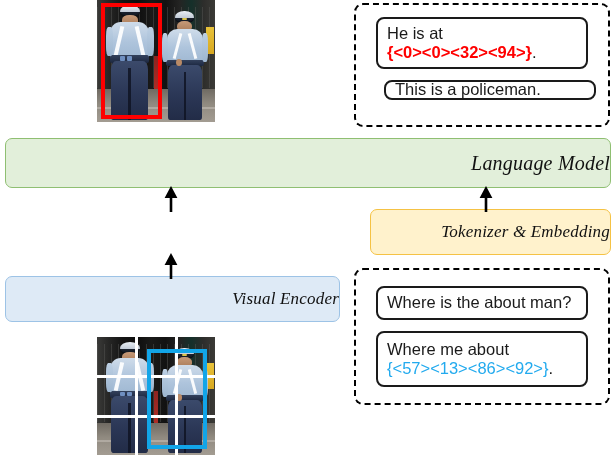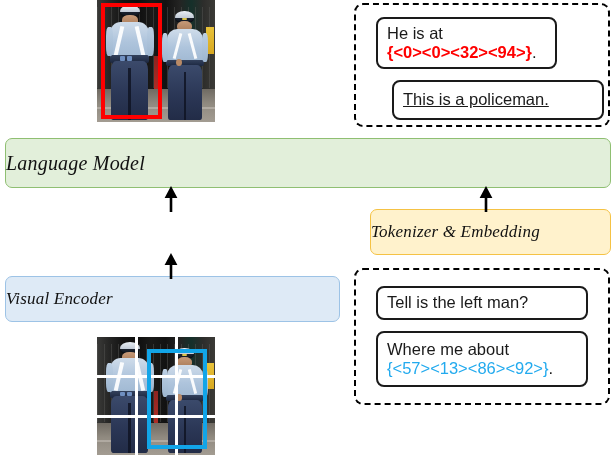--- a/index.html
+++ b/index.html
@@ -23,21 +23,21 @@
   }
 
   
   .block {
     position: absolute;
     box-sizing: border-box;
     border-radius: 7px;
     border: 1.6px solid #000;
     display: flex;
     align-items: center;
-    justify-content: flex-start;
+    justify-content: flex-end;
     font-family: "Liberation Serif", "DejaVu Serif", serif;
     font-style: italic;
     color: #111;
     letter-spacing: 0.2px;
     white-space: nowrap;
   }
 
   #block-language-model {
     left: 5px; top: 138px;
     width: 606px; height: 50px;
@@ -100,22 +100,22 @@
     font-family: "Liberation Sans", sans-serif;
     font-size: 16.5px;
     line-height: 1.15;
     color: #1a1a1a;
     display: flex;
     flex-direction: column;
     justify-content: center;
   }
   .bubble .line { white-space: nowrap; }
 
-  #bubble-answer-location { left: 376px; top: 17px;  width: 181px; height: 52px; }
-  #bubble-answer-caption  { left: 392px; top: 80px;  width: 212px; height: 40px; text-decoration: underline; }
+  #bubble-answer-location { left: 376px; top: 17px;  width: 212px; height: 52px; }
+  #bubble-answer-caption  { left: 384px; top: 80px;  width: 212px; height: 20px; }
   #bubble-question-where  { left: 376px; top: 286px; width: 212px; height: 34px; }
   #bubble-question-tell   { left: 376px; top: 331px; width: 212px; height: 56px; }
 
   .tok-red  { color: #ff0000; font-weight: bold; }
   .tok-blue { color: #22aaee; font-weight: normal; }
   .tok-tail { color: #1a1a1a; font-weight: normal; }
 
   
   .photo {
     position: absolute;
@@ -343,21 +343,21 @@
     <svg width="20" height="26" viewBox="0 0 20 26">
       <line x1="10" y1="26" x2="10" y2="8" stroke="#000" stroke-width="2.6"></line>
       <polygon points="10,0 3.6,12 16.4,12" fill="#000"></polygon>
     </svg>
   </div>
 
   <div class="dashed-group" id="group-input">
   </div>
 
   <div class="bubble" id="bubble-question-where">
-    <span class="line">Tell is the left man?</span>
+    <span class="line">Where is the about man?</span>
   </div>
 
   <div class="bubble" id="bubble-question-tell">
     <span class="line">Where me about</span>
     <span class="line"><span class="tok-blue">{&lt;57&gt;&lt;13&gt;&lt;86&gt;&lt;92&gt;}</span><span class="tok-tail">.</span></span>
   </div>
 
   <div class="photo" id="photo-bottom">
     <div class="photo-scene">
       <div class="bg-wall"></div>

